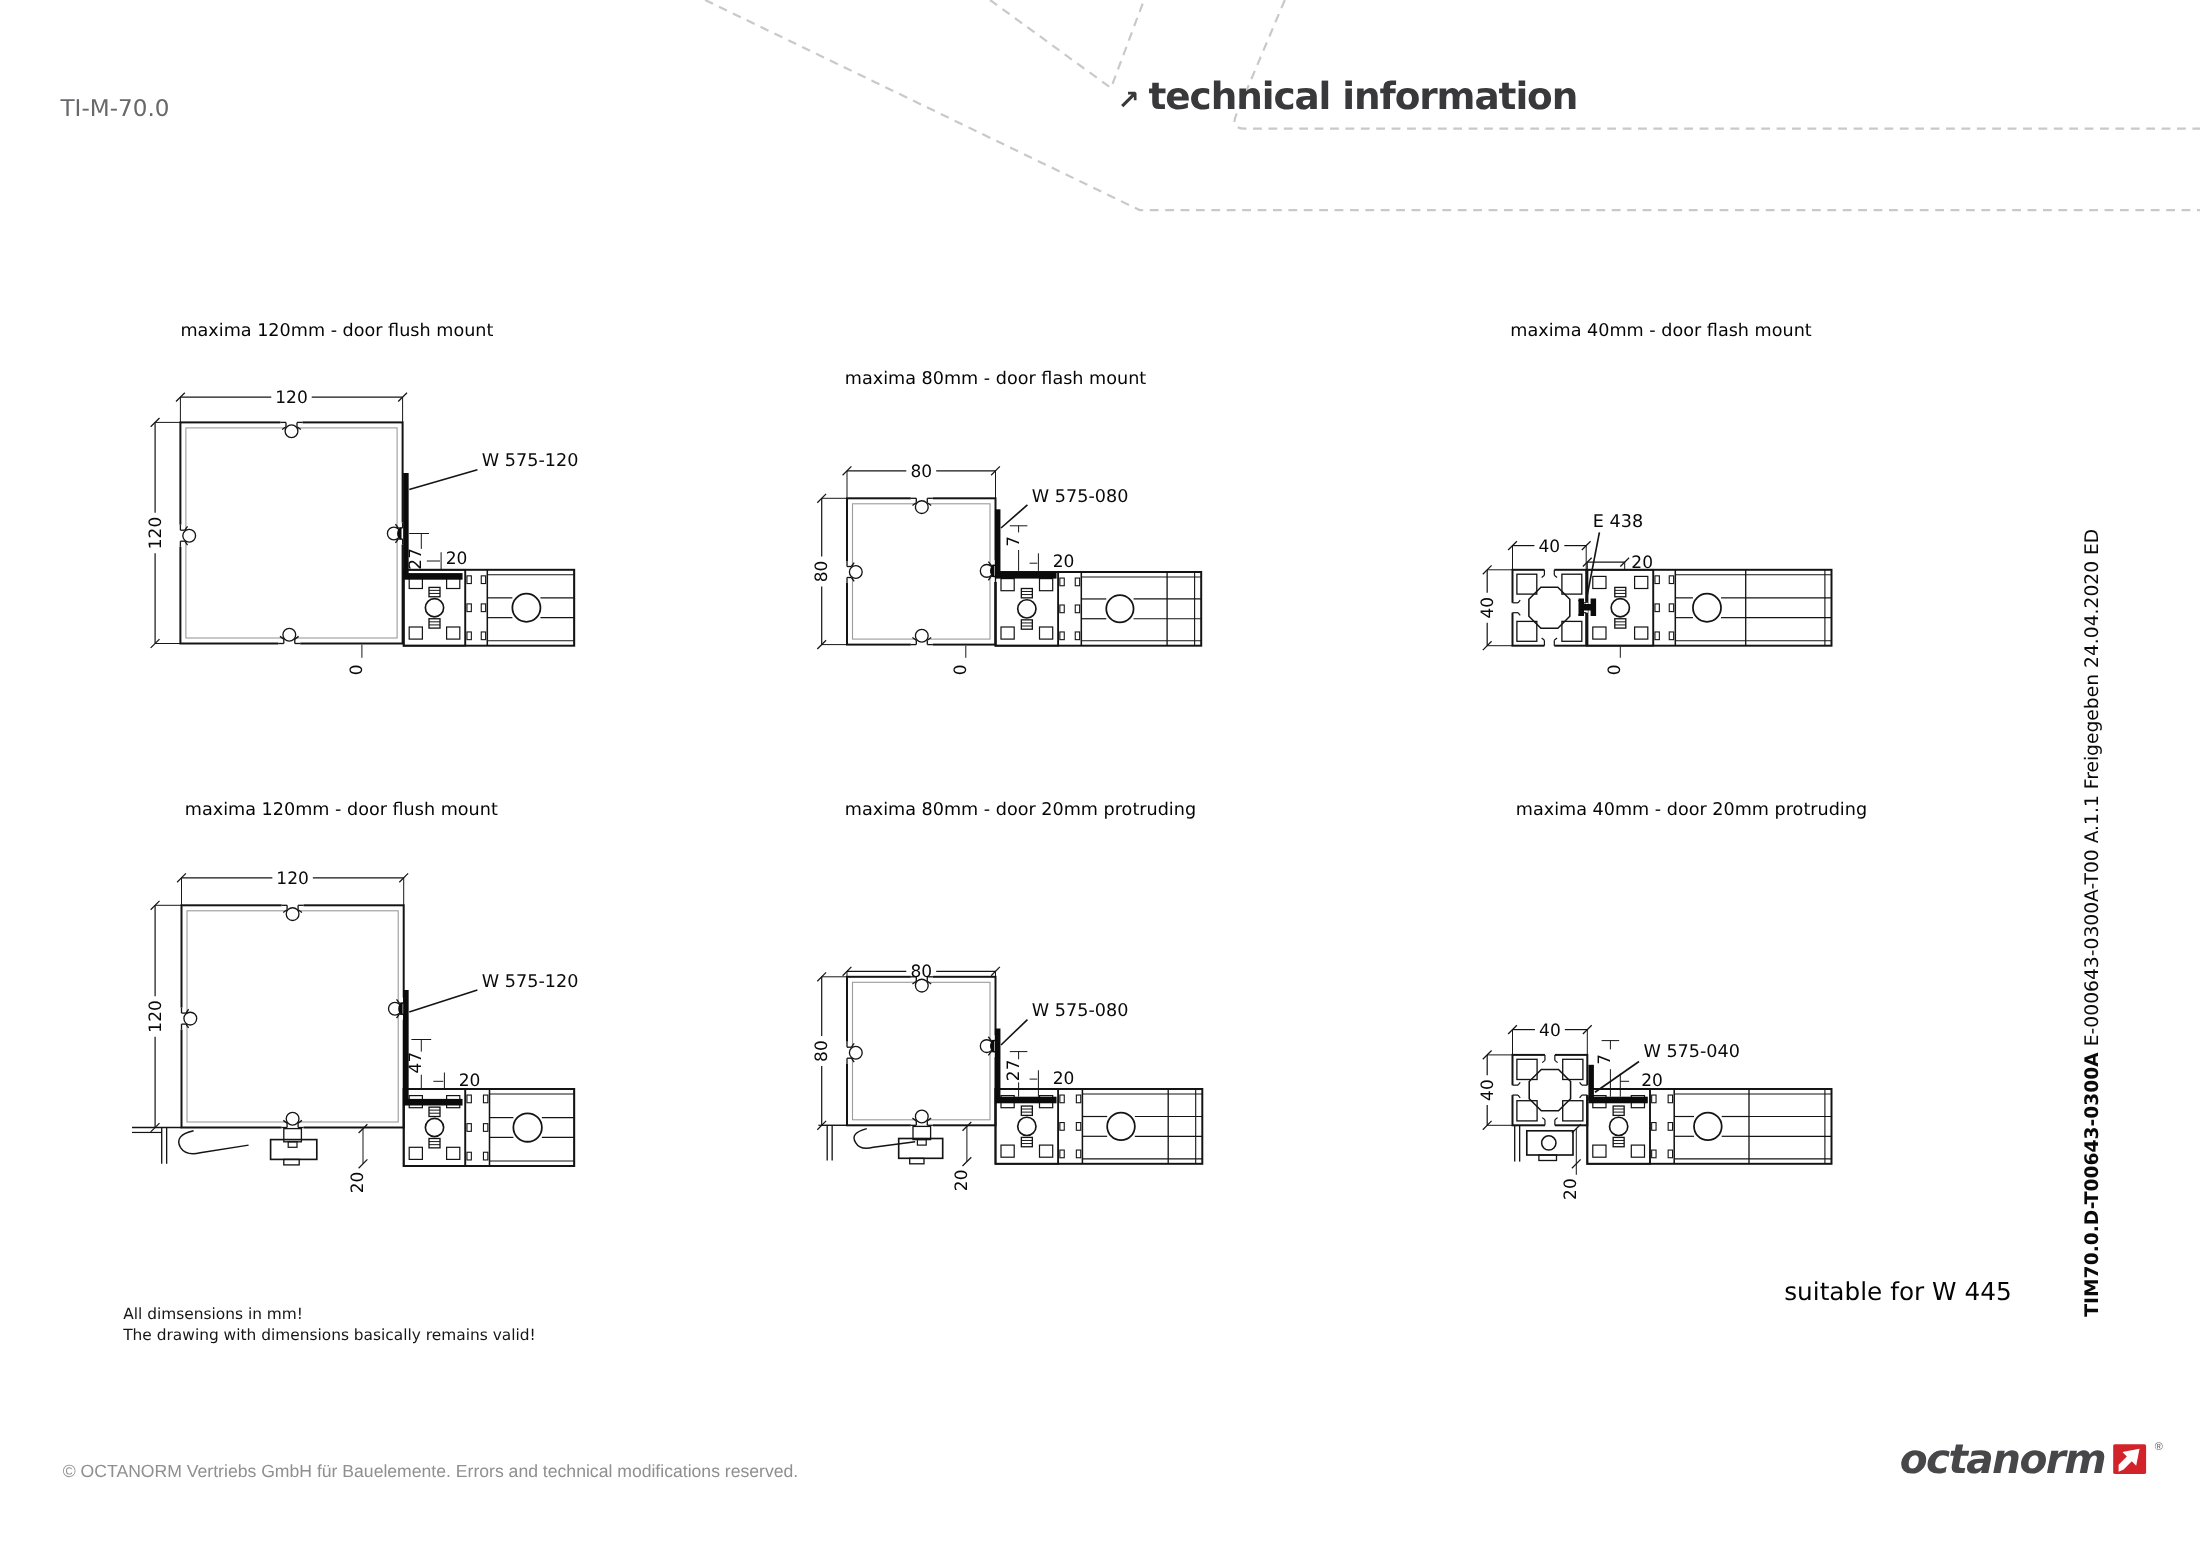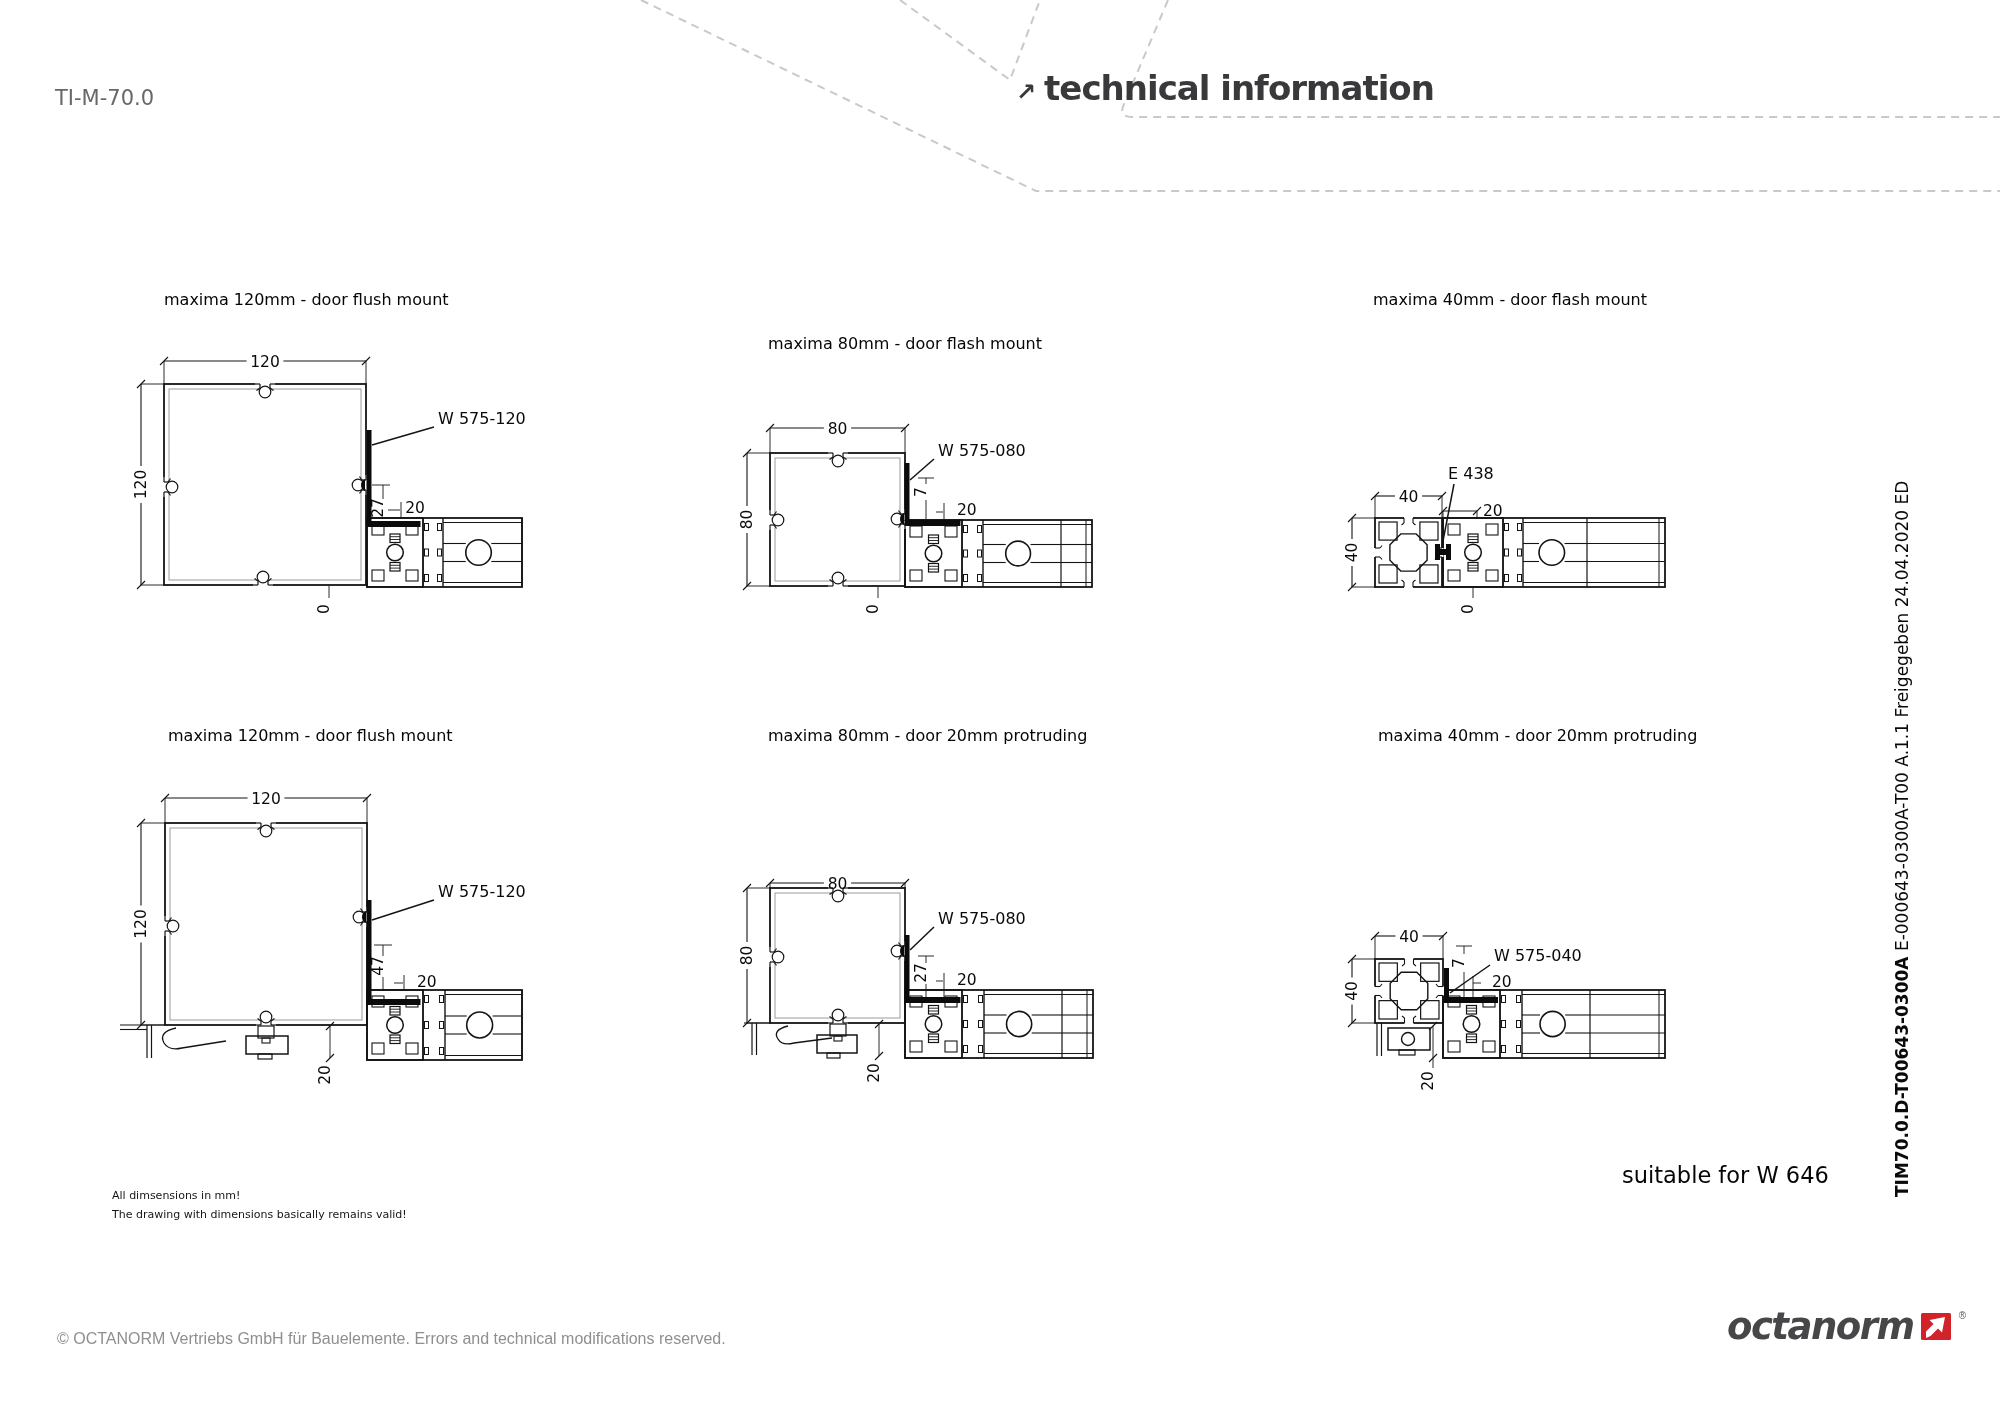--- a/index.html
+++ b/index.html
@@ -34,21 +34,21 @@
     font-family:"DejaVu Sans", sans-serif; font-size:17px; color:#0a0a0a;
     white-space:nowrap; text-align:left;
   }
   .side-text .b { font-weight:bold; }
   .suitable {
     position:absolute; left:1622px; top:1162px;
     font-family:"DejaVu Sans", sans-serif; font-size:22.5px; color:#050505; white-space:nowrap;
   }
   .notes {
     position:absolute; left:112px; top:1186px;
-    font-family:"DejaVu Sans", sans-serif; font-size:11px; color:#161616; line-height:19px;
+    font-family:"DejaVu Sans", sans-serif; font-size:14px; color:#161616; line-height:19px;
   }
   .copyright {
     position:absolute; left:57px; top:1330px;
     font-family:"Liberation Sans", sans-serif; font-size:16px; color:#8f8f8f; white-space:nowrap;
   }
   .logo {
     position:absolute; left:1727px; top:1308px; display:flex; align-items:center; gap:7px;font-style:italic;
   }
   .logo .word {
     font-family:"DejaVu Sans", sans-serif; font-weight:bold; font-size:37px;
@@ -714,21 +714,21 @@
   <div class="dwg-title" style="left:1373px; top:290px;">maxima 40mm - door flash mount</div>
   <div class="dwg-title" style="left:168px;  top:726px;">maxima 120mm - door flush mount</div>
   <div class="dwg-title" style="left:768px;  top:726px;">maxima 80mm - door 20mm protruding</div>
   <div class="dwg-title" style="left:1378px; top:726px;">maxima 40mm - door 20mm protruding</div>
 
   <div class="side-text">
     <span class="b">TIM70.0.D-T00643-0300A</span>
     <span>E-000643-0300A-T00 A.1.1 Freigegeben 24.04.2020 ED</span>
   </div>
 
-  <div class="suitable">suitable for W 646</div>
+  <div class="suitable">suitable for W 445</div>
 
   <div class="notes">
     <div>All dimsensions in mm!</div>
     <div>The drawing with dimensions basically remains valid!</div>
   </div>
 
   <div class="copyright">© OCTANORM Vertriebs GmbH für Bauelemente. Errors and technical modifications reserved.</div>
 
   <div class="logo">
     <span class="word">octanorm</span>

